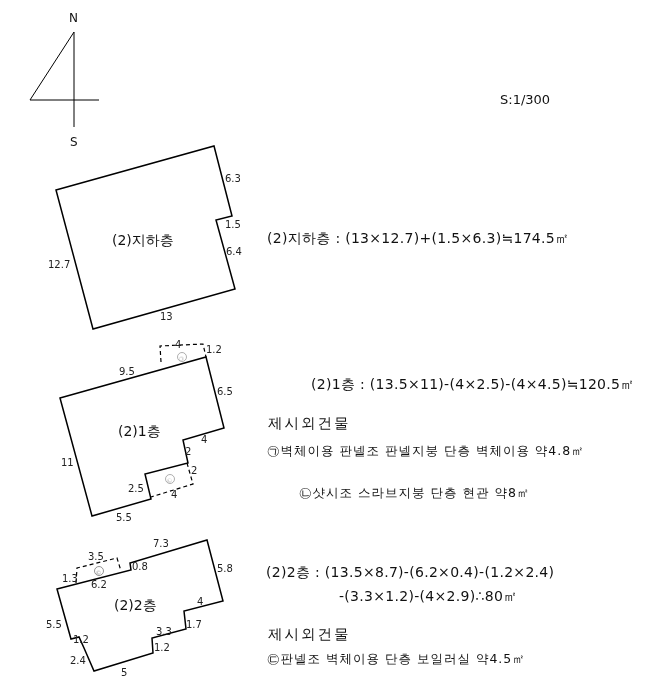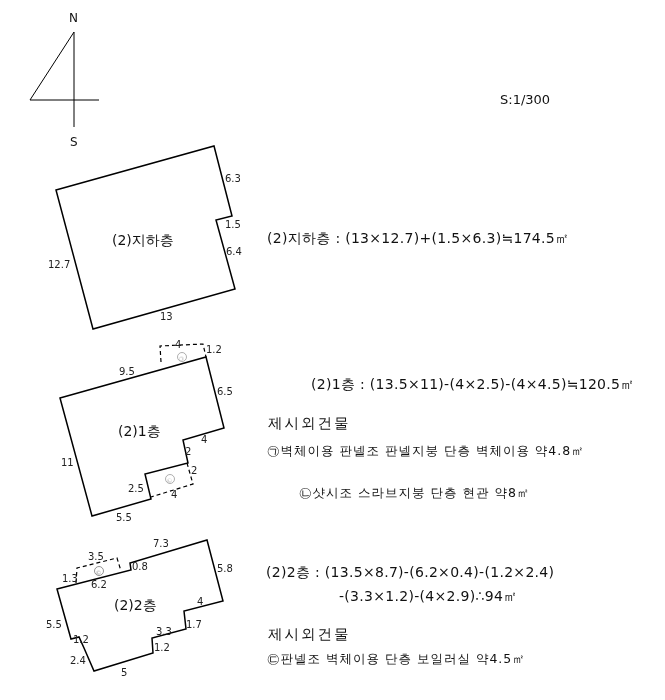--- a/index.html
+++ b/index.html
@@ -91,15 +91,15 @@
 <div class="txt scale" style="left:500px; top:92px;">S:1/300</div>
 
 <div class="txt formula" style="left:267px; top:230px;">(2)지하층 : (13×12.7)+(1.5×6.3)≒174.5㎡</div>
 
 <div class="txt formula" style="left:266px; top:376px;margin-left:45px;">(2)1층 : (13.5×11)-(4×2.5)-(4×4.5)≒120.5㎡</div>
 <div class="txt heading" style="left:268px; top:414px;">제시외건물</div>
 <div class="txt item" style="left:267px; top:443px;">㉠벽체이용 판넬조 판넬지붕 단층 벽체이용 약4.8㎡</div>
 <div class="txt item" style="left:267px; top:485px;margin-left:32px;">㉡샷시조 스라브지붕 단층 현관 약8㎡</div>
 
 <div class="txt formula" style="left:266px; top:564px;">(2)2층 : (13.5×8.7)-(6.2×0.4)-(1.2×2.4)</div>
-<div class="txt formula" style="left:339px; top:588px;">-(3.3×1.2)-(4×2.9)∴94㎡</div>
+<div class="txt formula" style="left:339px; top:588px;">-(3.3×1.2)-(4×2.9)∴80㎡</div>
 <div class="txt heading" style="left:268px; top:625px;">제시외건물</div>
 <div class="txt item" style="left:267px; top:651px;">㉢판넬조 벽체이용 단층 보일러실 약4.5㎡</div>
 
 </body></html>

